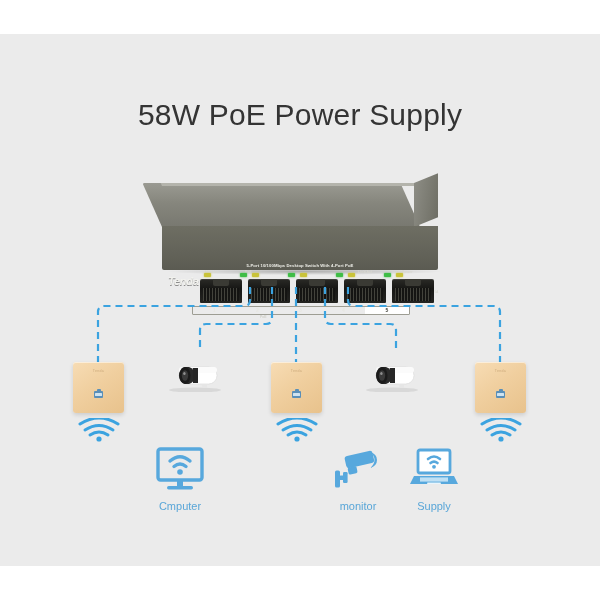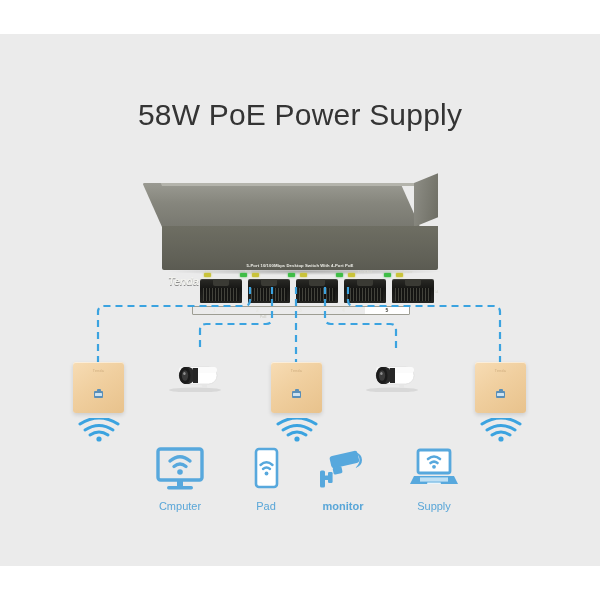--- a/index.html
+++ b/index.html
@@ -336,35 +336,22 @@
           <g fill="none" stroke="#57a8dd" stroke-linecap="round">
             <path d="M17,15 Q27,6.5 37,15" stroke-width="3.4"></path>
             <path d="M21,20.5 Q27,15.5 33,20.5" stroke-width="3.4"></path>
           </g>
           <circle cx="27" cy="26" r="2.8" fill="#57a8dd"></circle>
         </svg>
       </span>
       <div class="iconlabel">Cmputer</div>
     </div>
 
-    <div class="iconcell" style="left:211px;">
-      <span class="iconbox">
-        <svg width="54" height="48" viewBox="0 0 54 48">
-          <rect x="17" y="3" width="21" height="38" rx="3" fill="#ffffff" stroke="#57a8dd" stroke-width="2.6"></rect>
-          <g fill="none" stroke="#57a8dd" stroke-linecap="round">
-            <path d="M21.5,19 Q27.5,13.5 33.5,19" stroke-width="2.4"></path>
-            <path d="M24,23 Q27.5,20 31,23" stroke-width="2.4"></path>
-          </g>
-          <circle cx="27.5" cy="27.5" r="1.9" fill="#57a8dd"></circle>
-        </svg>
-      </span>
-      <div class="iconlabel">Pad</div>
-    </div>
-
-    <div class="iconcell" style="left:288px;font-weight:bold;">
+
+    <div class="iconcell" style="left:303px;">
       <span class="iconbox">
         <svg width="54" height="48" viewBox="0 0 54 48">
           <g fill="#57a8dd">
             <path d="M16,10 l22,-5 a3,3 0 0 1 3.6,2.2 l1.4,6.2 a3,3 0 0 1 -2.2,3.6 l-22,5 a3,3 0 0 1 -3.6,-2.2 l-1.4,-6.2 a3,3 0 0 1 2.2,-3.6 z"></path>
             <path d="M39,6 q7,2 7,8 q0,6 -7,8 q4.5,-3.4 4.5,-8 q0,-4.6 -4.5,-8 z"></path>
             <rect x="17" y="21" width="9" height="7" rx="1.6" transform="rotate(-12 21 24)"></rect>
             <rect x="12" y="26" width="4.6" height="11" rx="1.2"></rect>
             <rect x="4" y="24.5" width="5" height="17" rx="1.6"></rect>
             <rect x="8.5" y="29.5" width="6" height="4.6" rx="1.2"></rect>
           </g>

